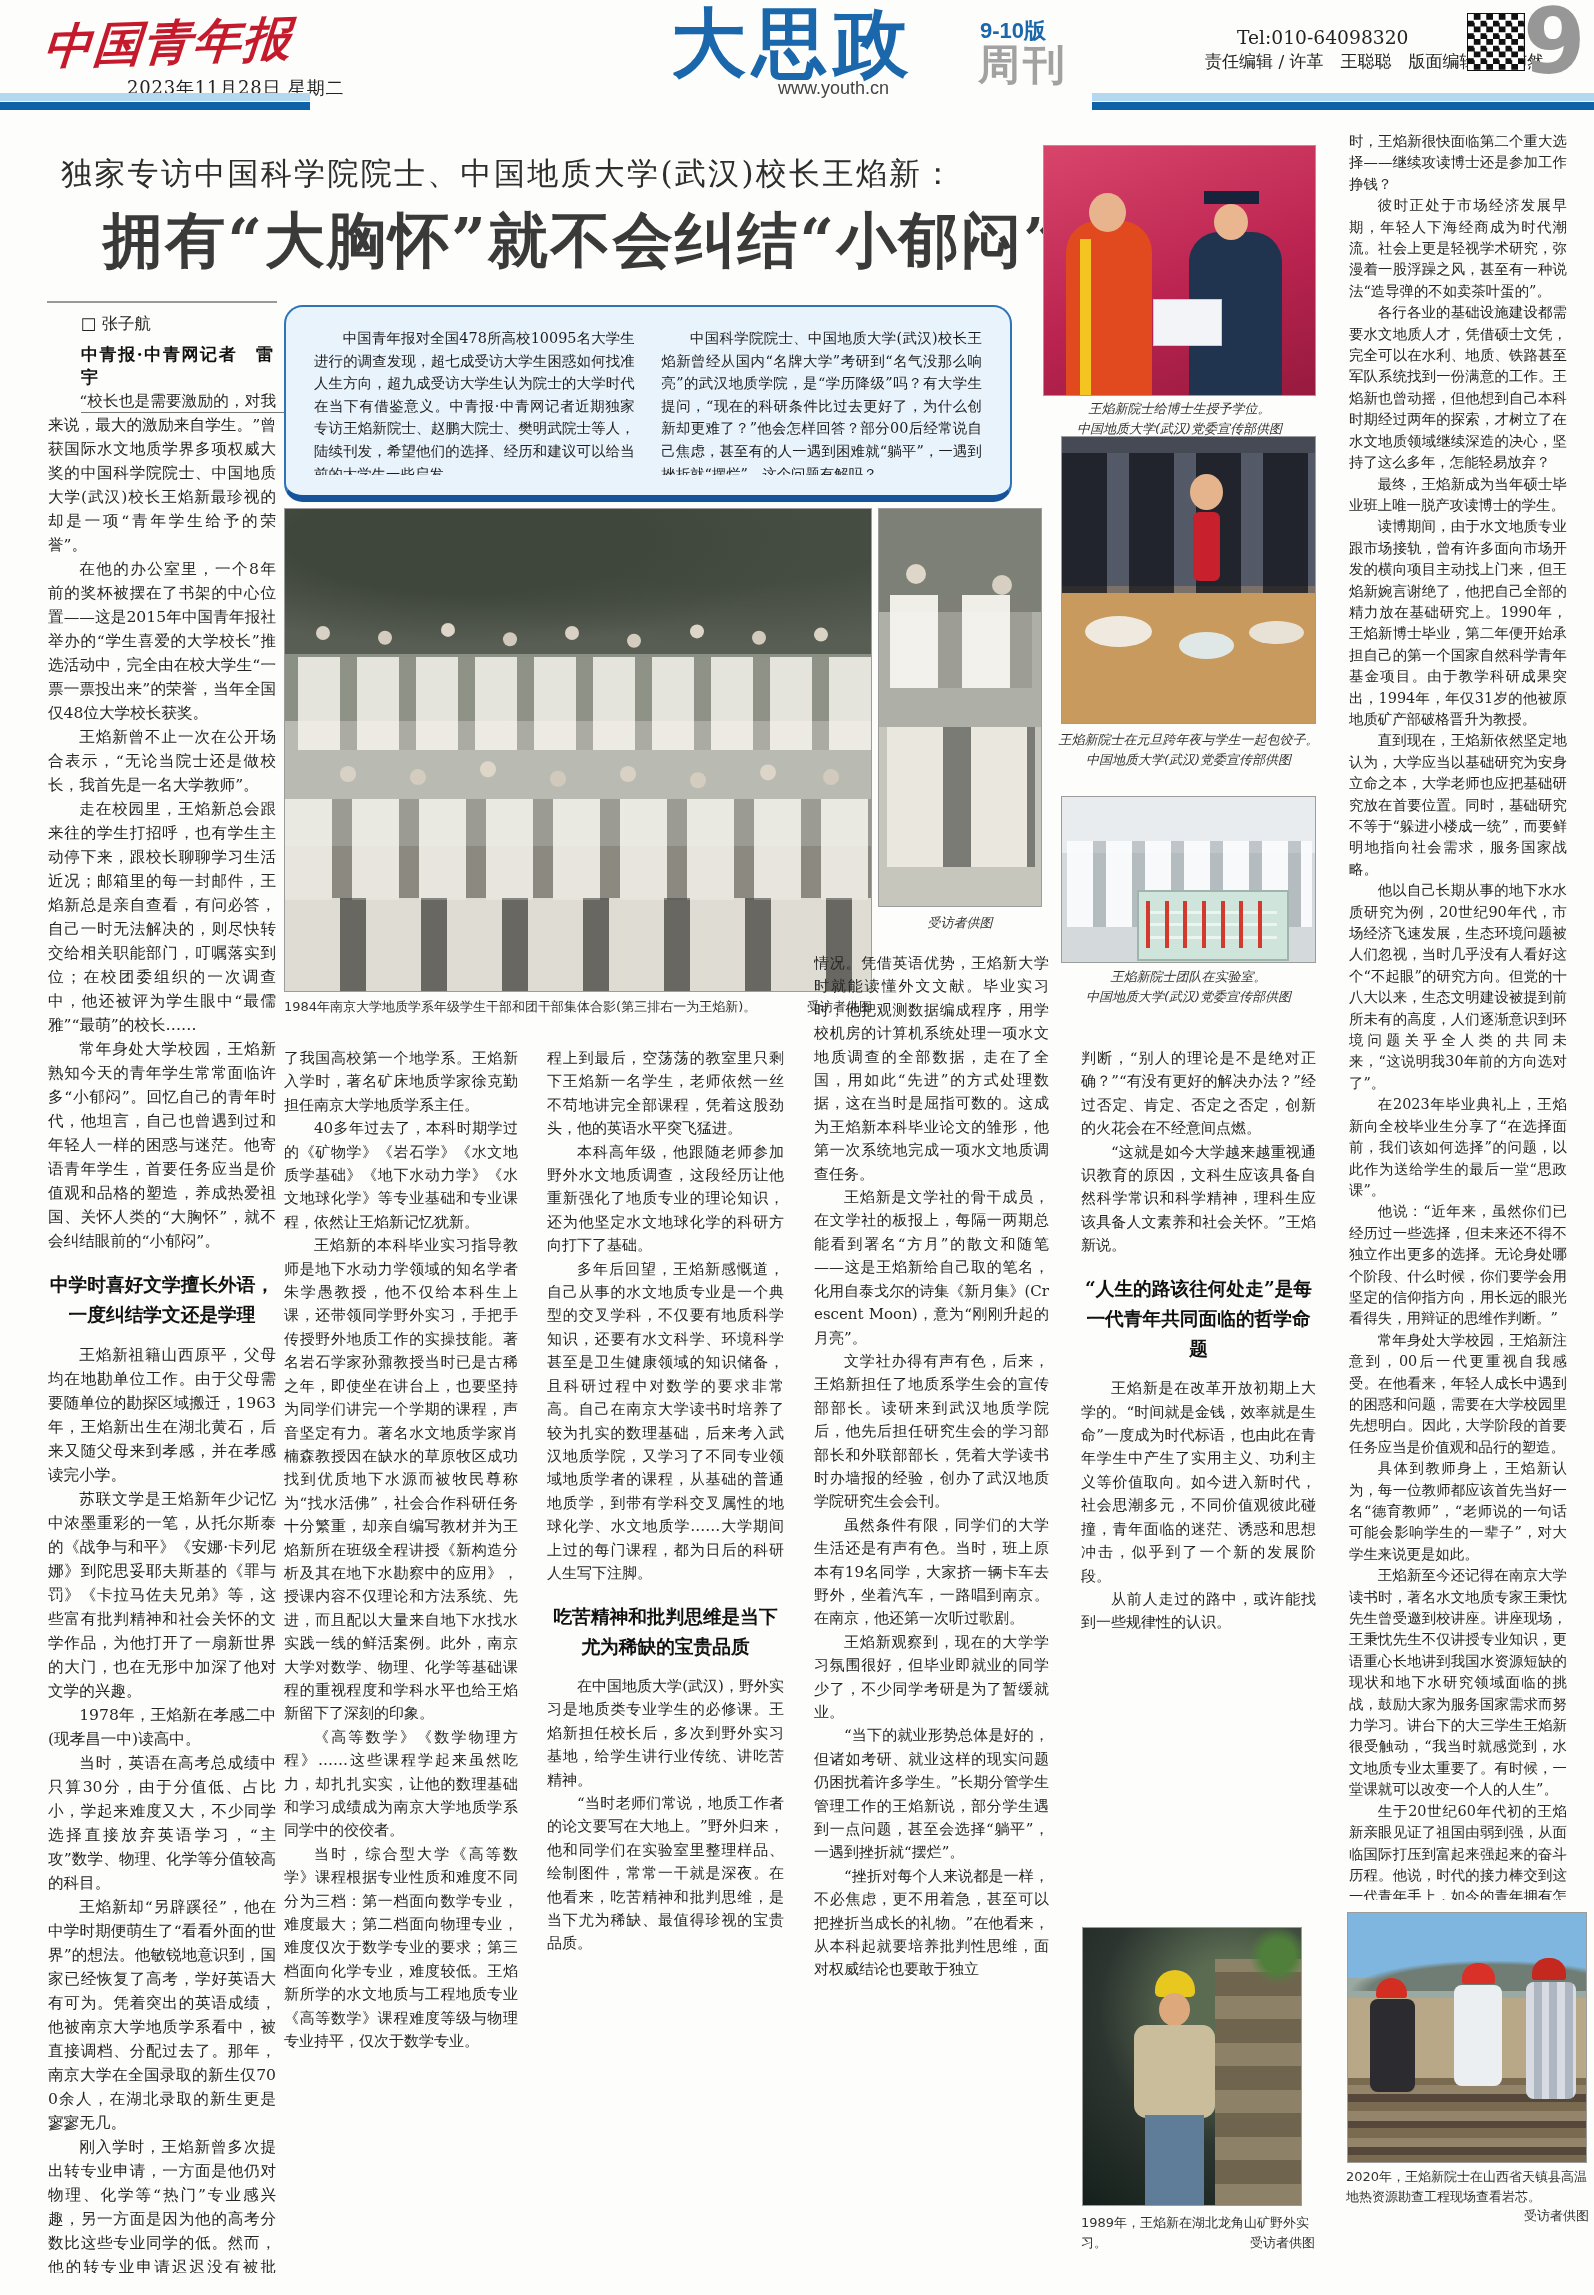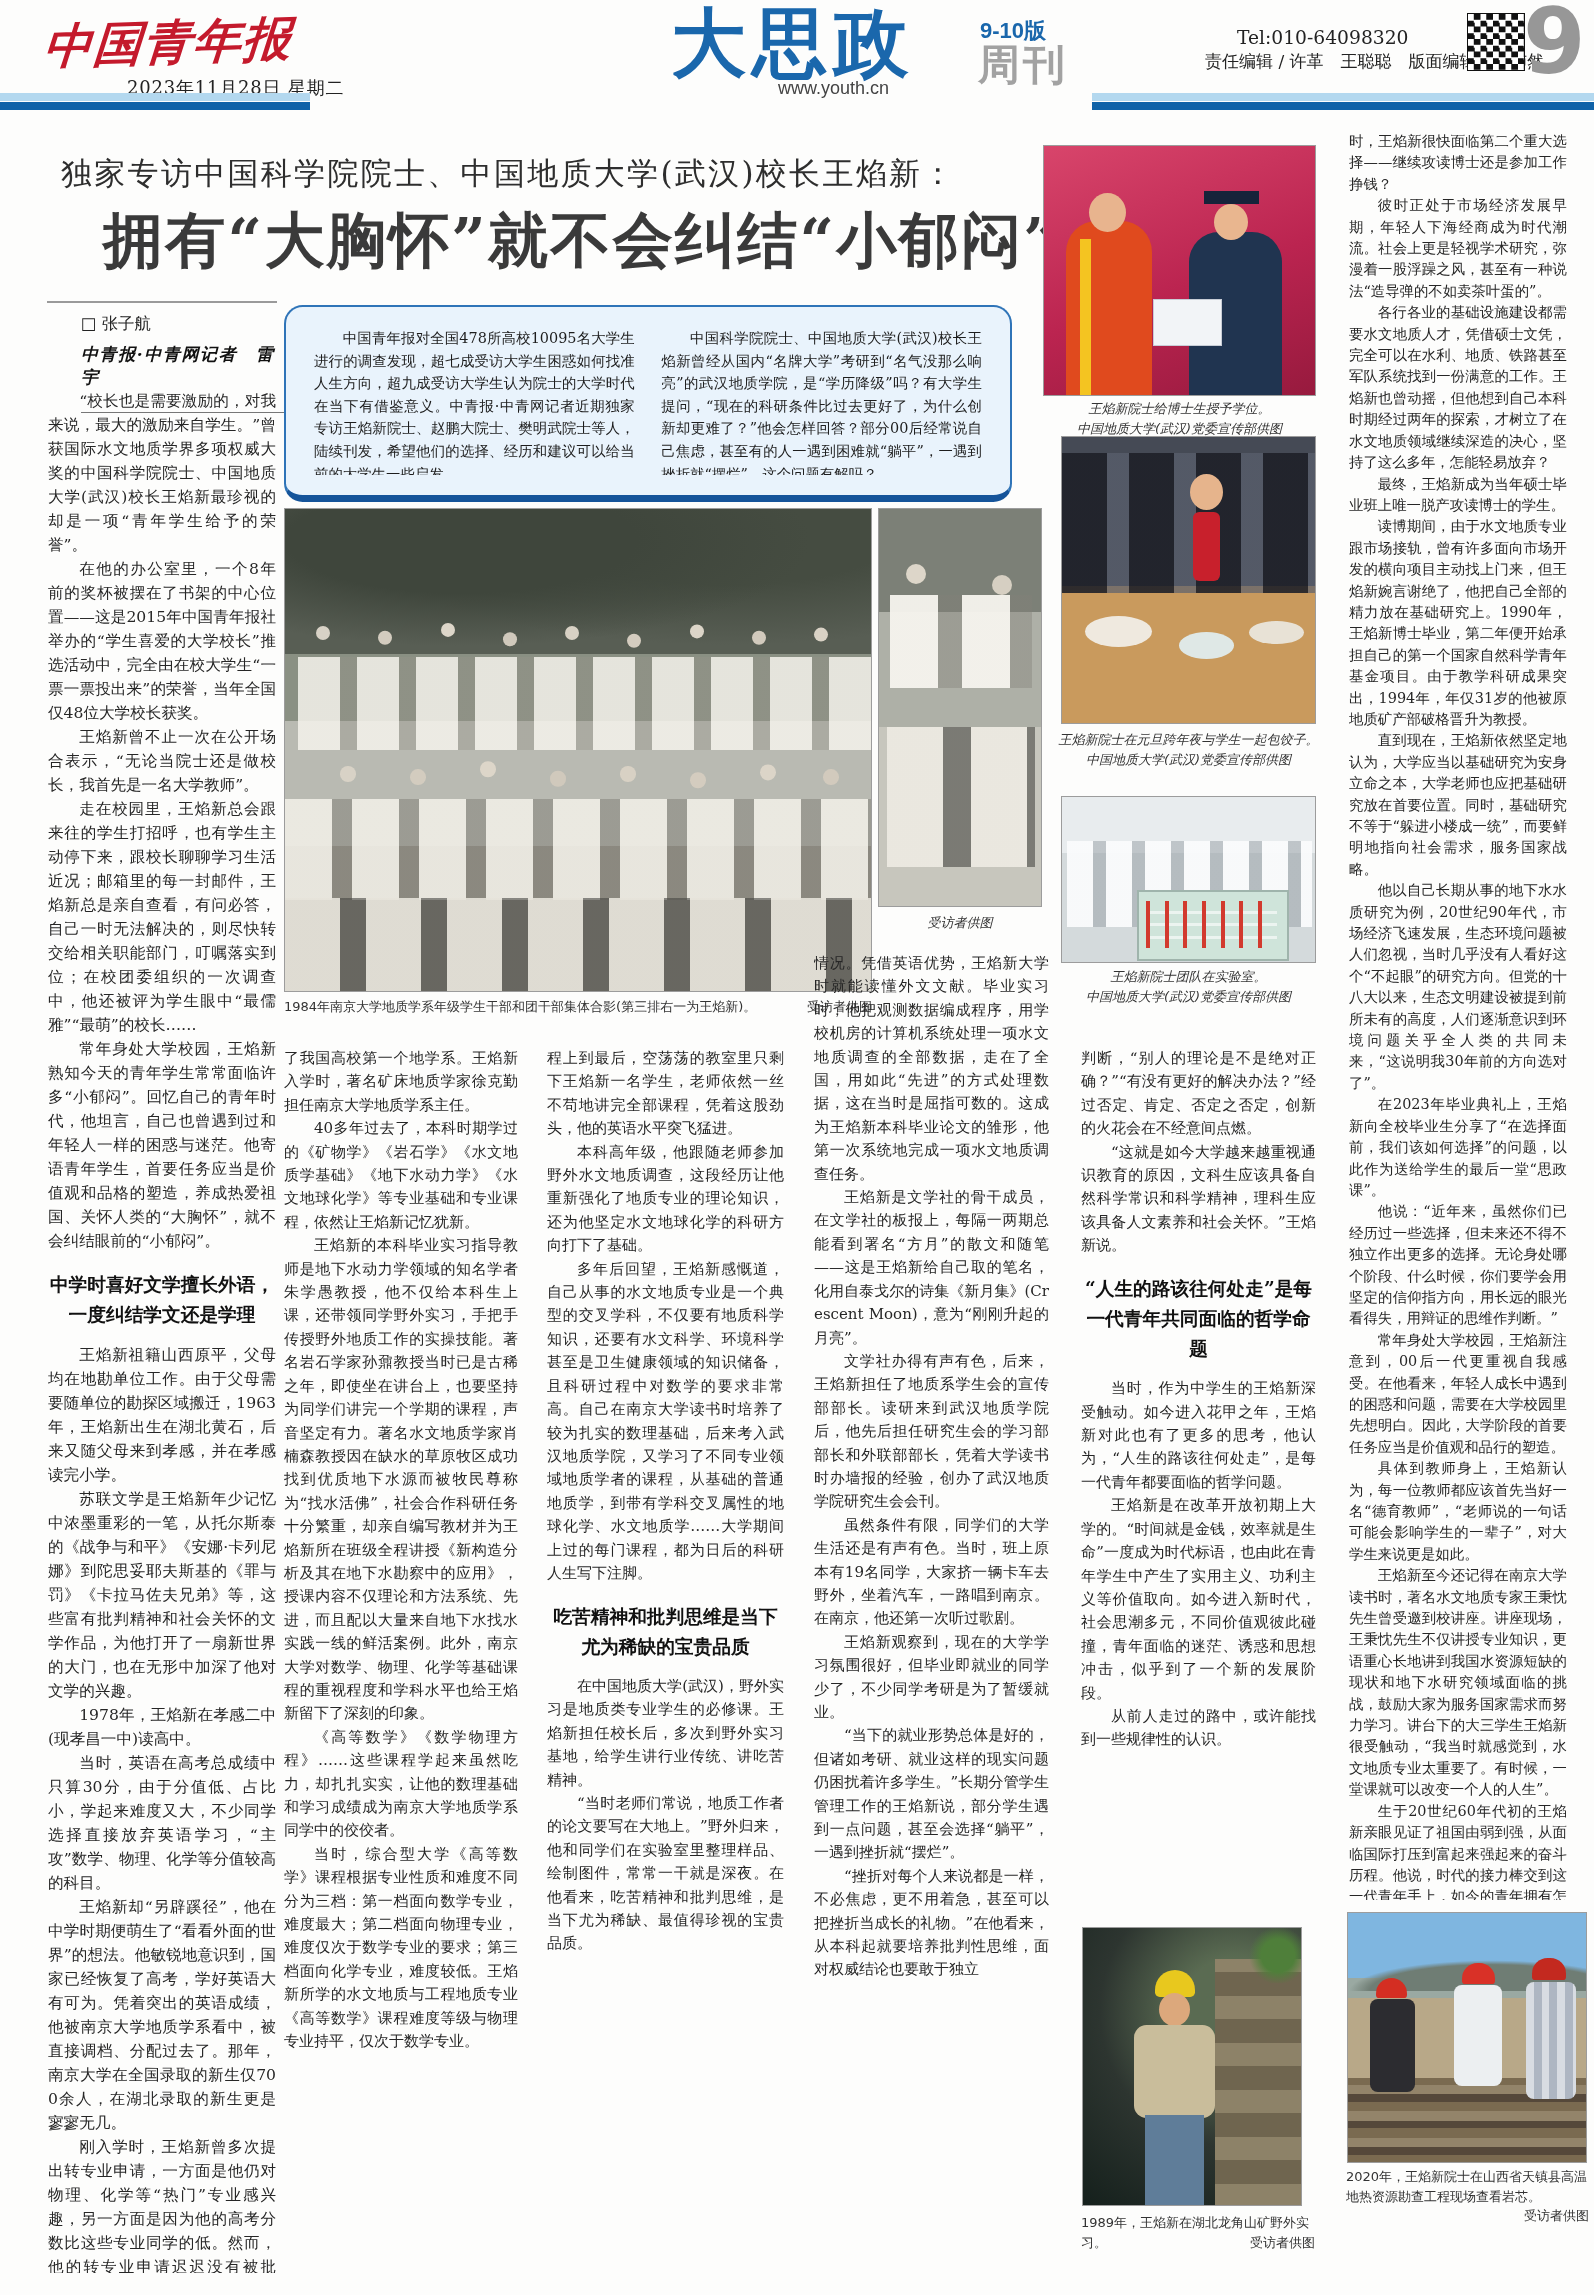--- a/index.html
+++ b/index.html
@@ -31,21 +31,21 @@
   .pageno{position:absolute;left:1523px;top:-11px;font-size:90px;font-weight:bold;color:#979797;
           font-family:"DejaVu Sans","Liberation Sans",sans-serif;}
   
   .kicker{position:absolute;left:61px;top:153px;font-size:31px;color:#2e2e2e;letter-spacing:2.3px;white-space:nowrap;}
   .main-title{position:absolute;left:103px;top:201px;font-size:60px;font-weight:bold;color:#3a3a3a;
               letter-spacing:2.3px;white-space:nowrap;}
   .head-rule{position:absolute;left:47px;top:301px;width:230px;height:2.3px;background:#9a9a9a;}
   
   .byline{position:absolute;left:48px;top:313px;width:228px;border-bottom:1.6px solid #777;padding-bottom:23px;margin-left:33px;}
   .byline .a{font-size:16.4px;color:#222;}
-  .byline .r{font-size:17px;color:#111;font-weight:bold;font-style:italic;margin-top:7.8px;letter-spacing:1.6px;}
+  .byline .r{font-size:17px;color:#111;font-weight:bold;margin-top:7.8px;letter-spacing:1.6px;}
   
   .intro-box{position:absolute;left:284px;top:305px;width:728px;height:197px;box-sizing:border-box;
              background:#e9f3fc;border:2.3px solid #2f74b8;border-bottom:7.8px solid #15549a;
              border-radius:18.7px;padding:20px 28px;display:flex;gap:26.5px;}
   .intro-box .ic{flex:1;font-size:14.4px;line-height:22.6px;text-align:justify;color:#1d1d1d;
                  text-indent:2em;word-break:break-all;overflow:hidden;}
   
   .photo{position:absolute;overflow:hidden;border:0.8px solid #9c9c9c;box-sizing:border-box;}
   .cap{position:absolute;font-family:"DejaVu Sans","Liberation Sans",sans-serif;font-size:13px;
        line-height:19.5px;color:#333;}
@@ -221,21 +221,20 @@
       <p>文学社办得有声有色，后来，王焰新担任了地质系学生会的宣传部部长。读研来到武汉地质学院后，他先后担任研究生会的学习部部长和外联部部长，凭着大学读书时办墙报的经验，创办了武汉地质学院研究生会会刊。</p>
       <p>虽然条件有限，同学们的大学生活还是有声有色。当时，班上原本有19名同学，大家挤一辆卡车去野外，坐着汽车，一路唱到南京。在南京，他还第一次听过歌剧。</p>
       <p>王焰新观察到，现在的大学学习氛围很好，但毕业即就业的同学少了，不少同学考研是为了暂缓就业。</p>
       <p>“当下的就业形势总体是好的，但诸如考研、就业这样的现实问题仍困扰着许多学生。”长期分管学生管理工作的王焰新说，部分学生遇到一点问题，甚至会选择“躺平”，一遇到挫折就“摆烂”。</p>
       <p>“挫折对每个人来说都是一样，不必焦虑，更不用着急，甚至可以把挫折当成长的礼物。”在他看来，从本科起就要培养批判性思维，面对权威结论也要敢于独立</p>
     </div>
   <div class="col" style="left:1081px;top:1047px;width:235px;height:871px;">
       <p class="cont">判断，“别人的理论是不是绝对正确？”“有没有更好的解决办法？”经过否定、肯定、否定之否定，创新的火花会在不经意间点燃。</p>
       <p>“这就是如今大学越来越重视通识教育的原因，文科生应该具备自然科学常识和科学精神，理科生应该具备人文素养和社会关怀。”王焰新说。</p>
       <h3>“人生的路该往何处走”是每一代青年共同面临的哲学命题</h3>
-      <p>当时，作为中学生的王焰新深受触动。如今进入花甲之年，王焰新对此也有了更多的思考，他认为，“人生的路该往何处走”，是每一代青年都要面临的哲学问题。</p>
       <p>王焰新是在改革开放初期上大学的。“时间就是金钱，效率就是生命”一度成为时代标语，也由此在青年学生中产生了实用主义、功利主义等价值取向。如今进入新时代，社会思潮多元，不同价值观彼此碰撞，青年面临的迷茫、诱惑和思想冲击，似乎到了一个新的发展阶段。</p>
       <p>从前人走过的路中，或许能找到一些规律性的认识。</p>
     </div>
   <div class="col" style="left:1349px;top:131px;width:218px;height:1769px;font-size:14.4px;line-height:21.4px;">
       <p class="cont">时，王焰新很快面临第二个重大选择——继续攻读博士还是参加工作挣钱？</p>
       <p>彼时正处于市场经济发展早期，年轻人下海经商成为时代潮流。社会上更是轻视学术研究，弥漫着一股浮躁之风，甚至有一种说法“造导弹的不如卖茶叶蛋的”。</p>
       <p>各行各业的基础设施建设都需要水文地质人才，凭借硕士文凭，完全可以在水利、地质、铁路甚至军队系统找到一份满意的工作。王焰新也曾动摇，但他想到自己本科时期经过两年的探索，才树立了在水文地质领域继续深造的决心，坚持了这么多年，怎能轻易放弃？</p>
       <p>最终，王焰新成为当年硕士毕业班上唯一脱产攻读博士的学生。</p>
       <p>读博期间，由于水文地质专业跟市场接轨，曾有许多面向市场开发的横向项目主动找上门来，但王焰新婉言谢绝了，他把自己全部的精力放在基础研究上。1990年，王焰新博士毕业，第二年便开始承担自己的第一个国家自然科学青年基金项目。由于教学科研成果突出，1994年，年仅31岁的他被原地质矿产部破格晋升为教授。</p>
       <p>直到现在，王焰新依然坚定地认为，大学应当以基础研究为安身立命之本，大学老师也应把基础研究放在首要位置。同时，基础研究不等于“躲进小楼成一统”，而要鲜明地指向社会需求，服务国家战略。</p>

